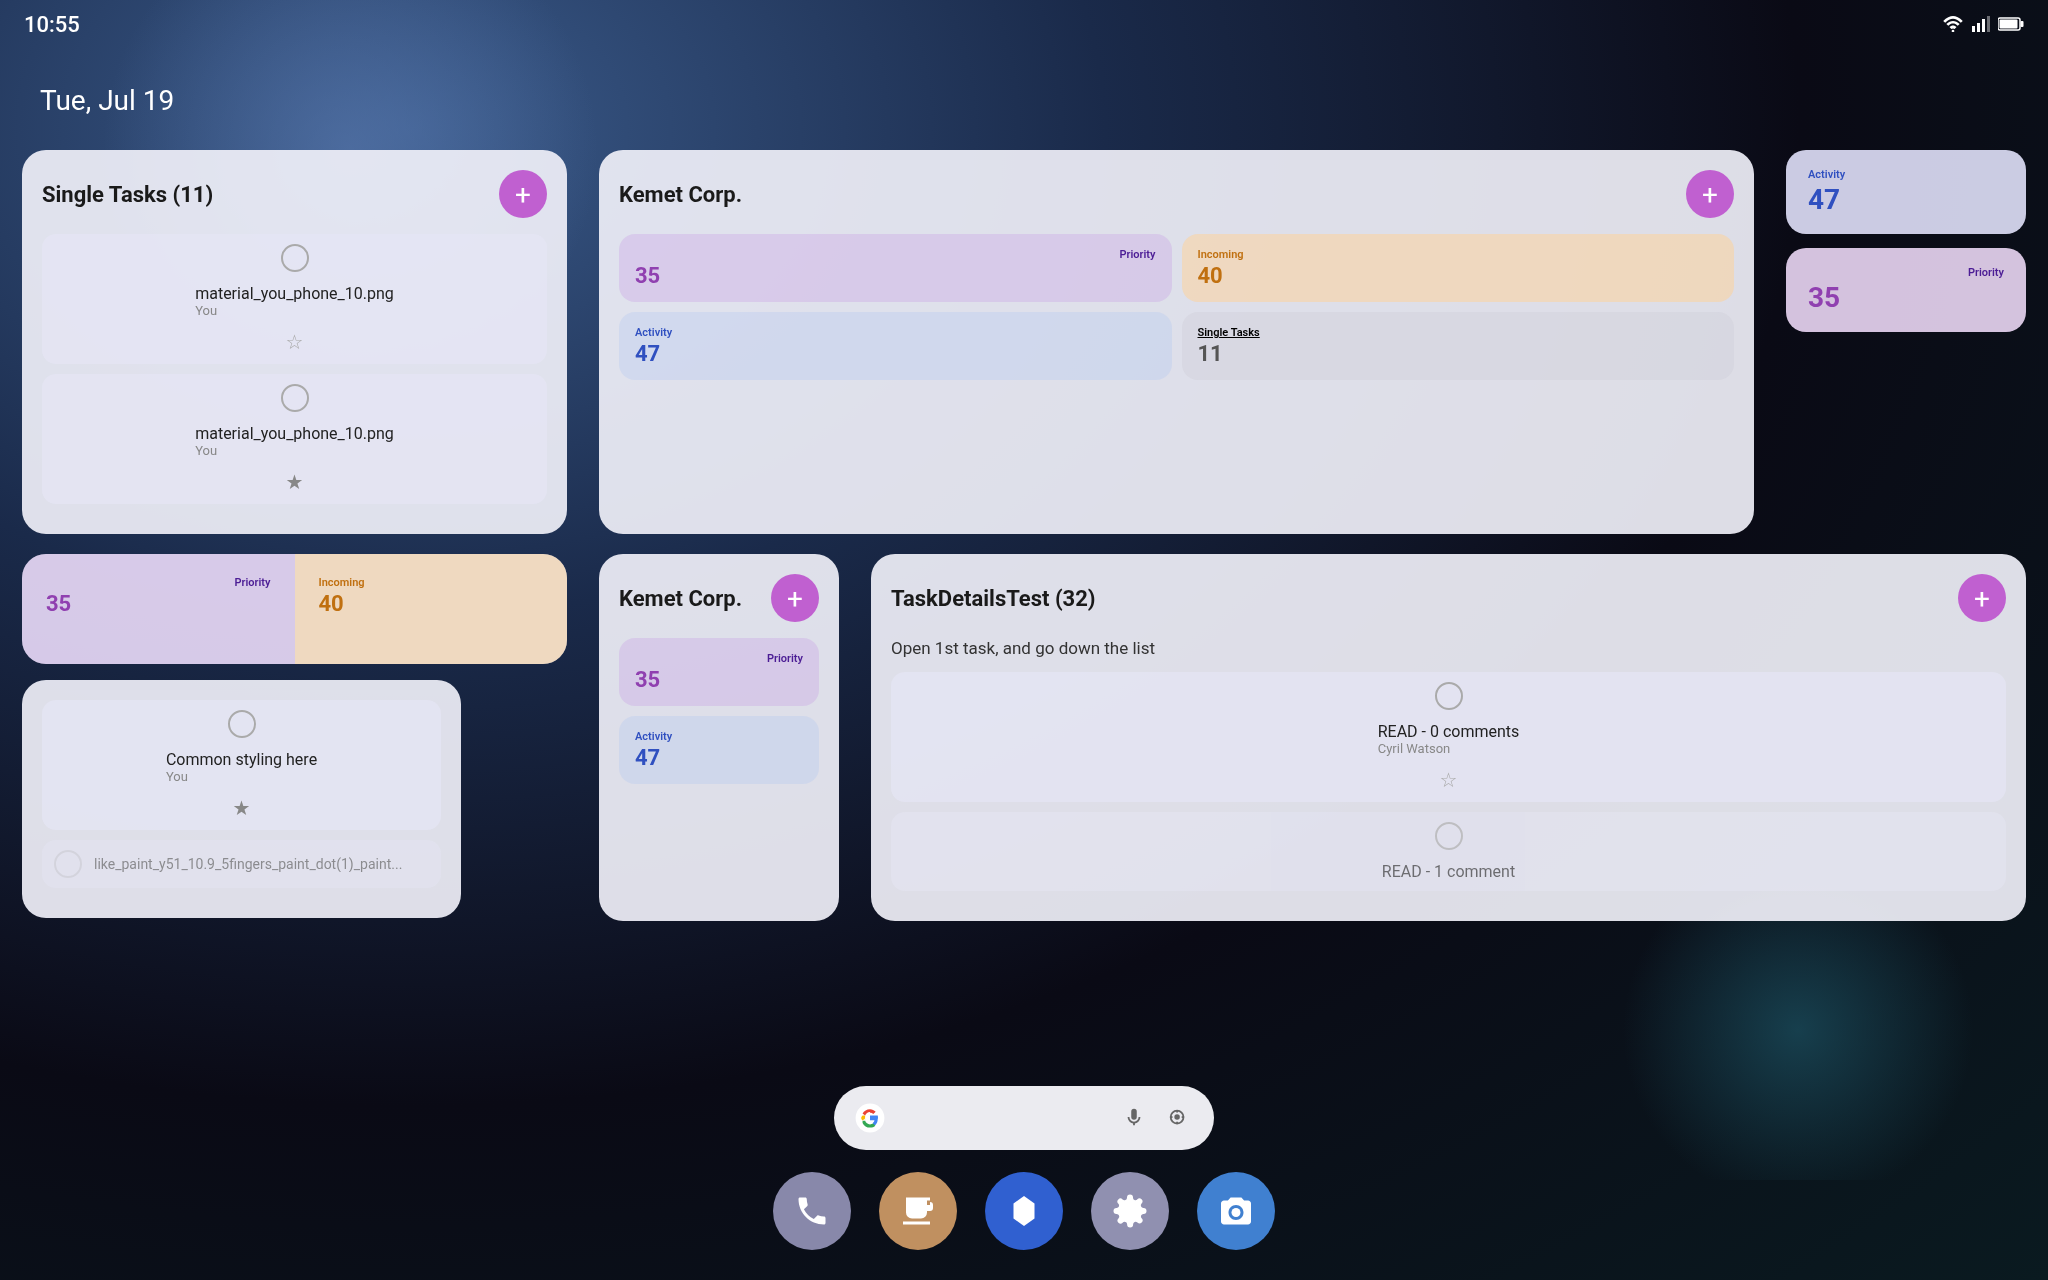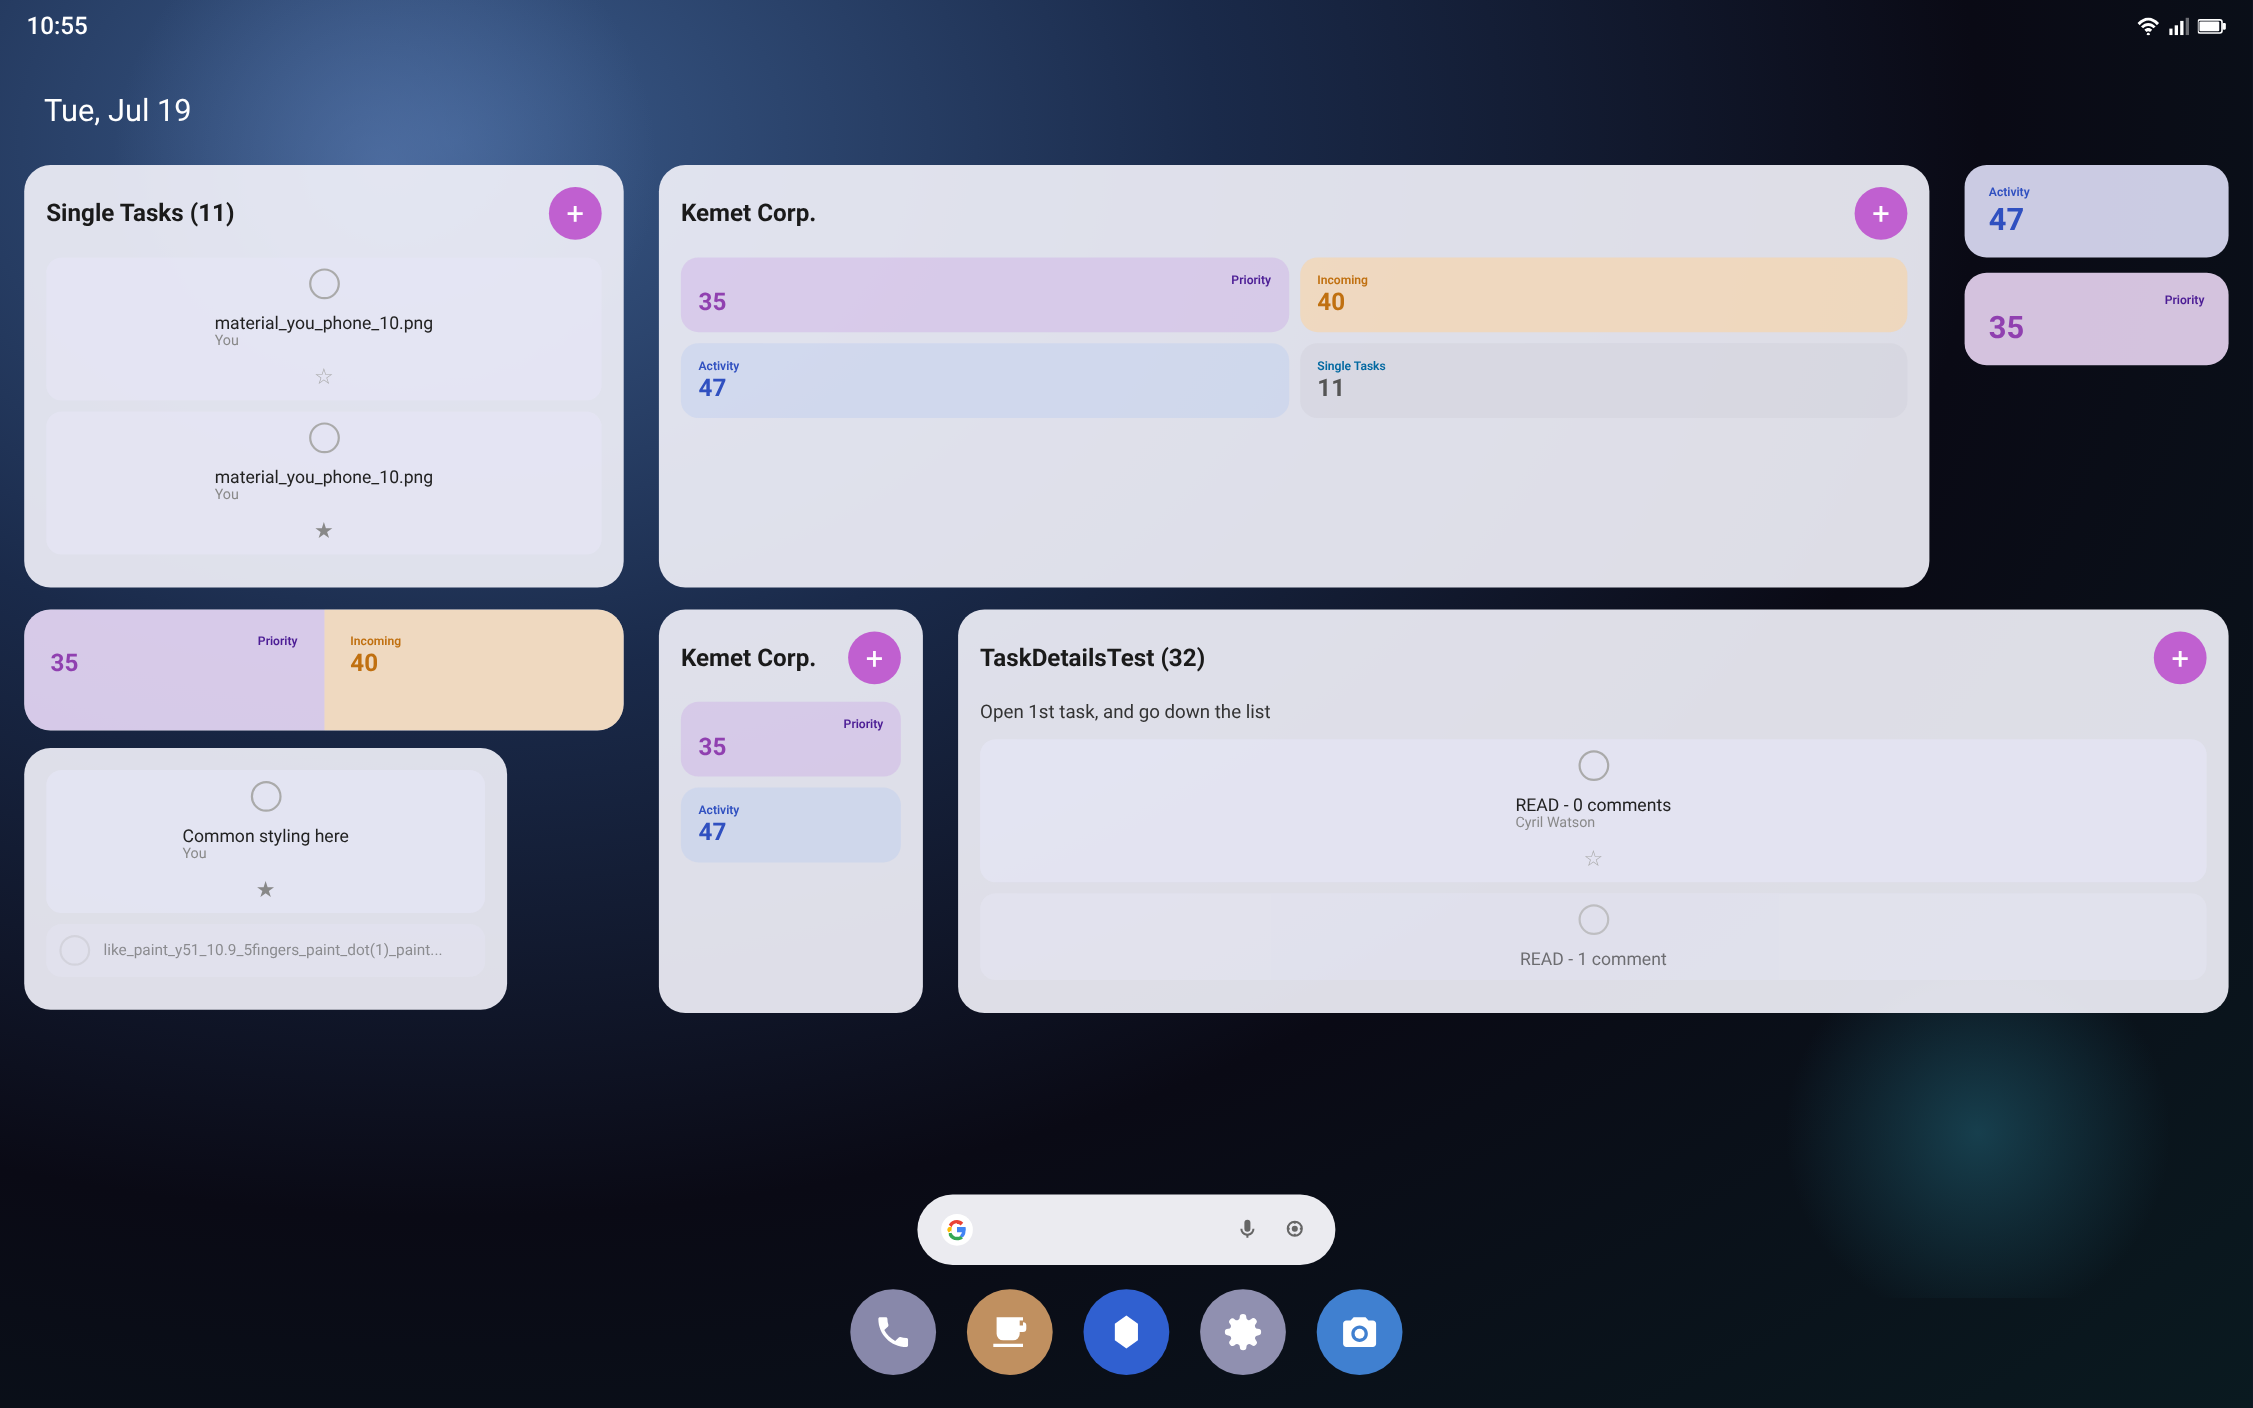--- a/index.html
+++ b/index.html
@@ -223,21 +223,21 @@
 
     .stat-label {
       font-size: 11px;
       font-weight: 600;
       margin-bottom: 2px;
     }
 
     .stat-label.purple { color: #4c1d95; text-align: right; }
     .stat-label.orange { color: #c07010; }
     .stat-label.blue { color: #3050c0; }
-    .stat-label.gray { color: #0369a1; }
+    .stat-label.gray { color: #000000; text-decoration: underline; }
 
     .stat-value {
       font-size: 22px;
       font-weight: 700;
     }
 
     .stat-value.purple { color: #9040b0; }
     .stat-value.orange { color: #c07010; }
     .stat-value.blue { color: #3050c0; }
     .stat-value.gray { color: #555; }

